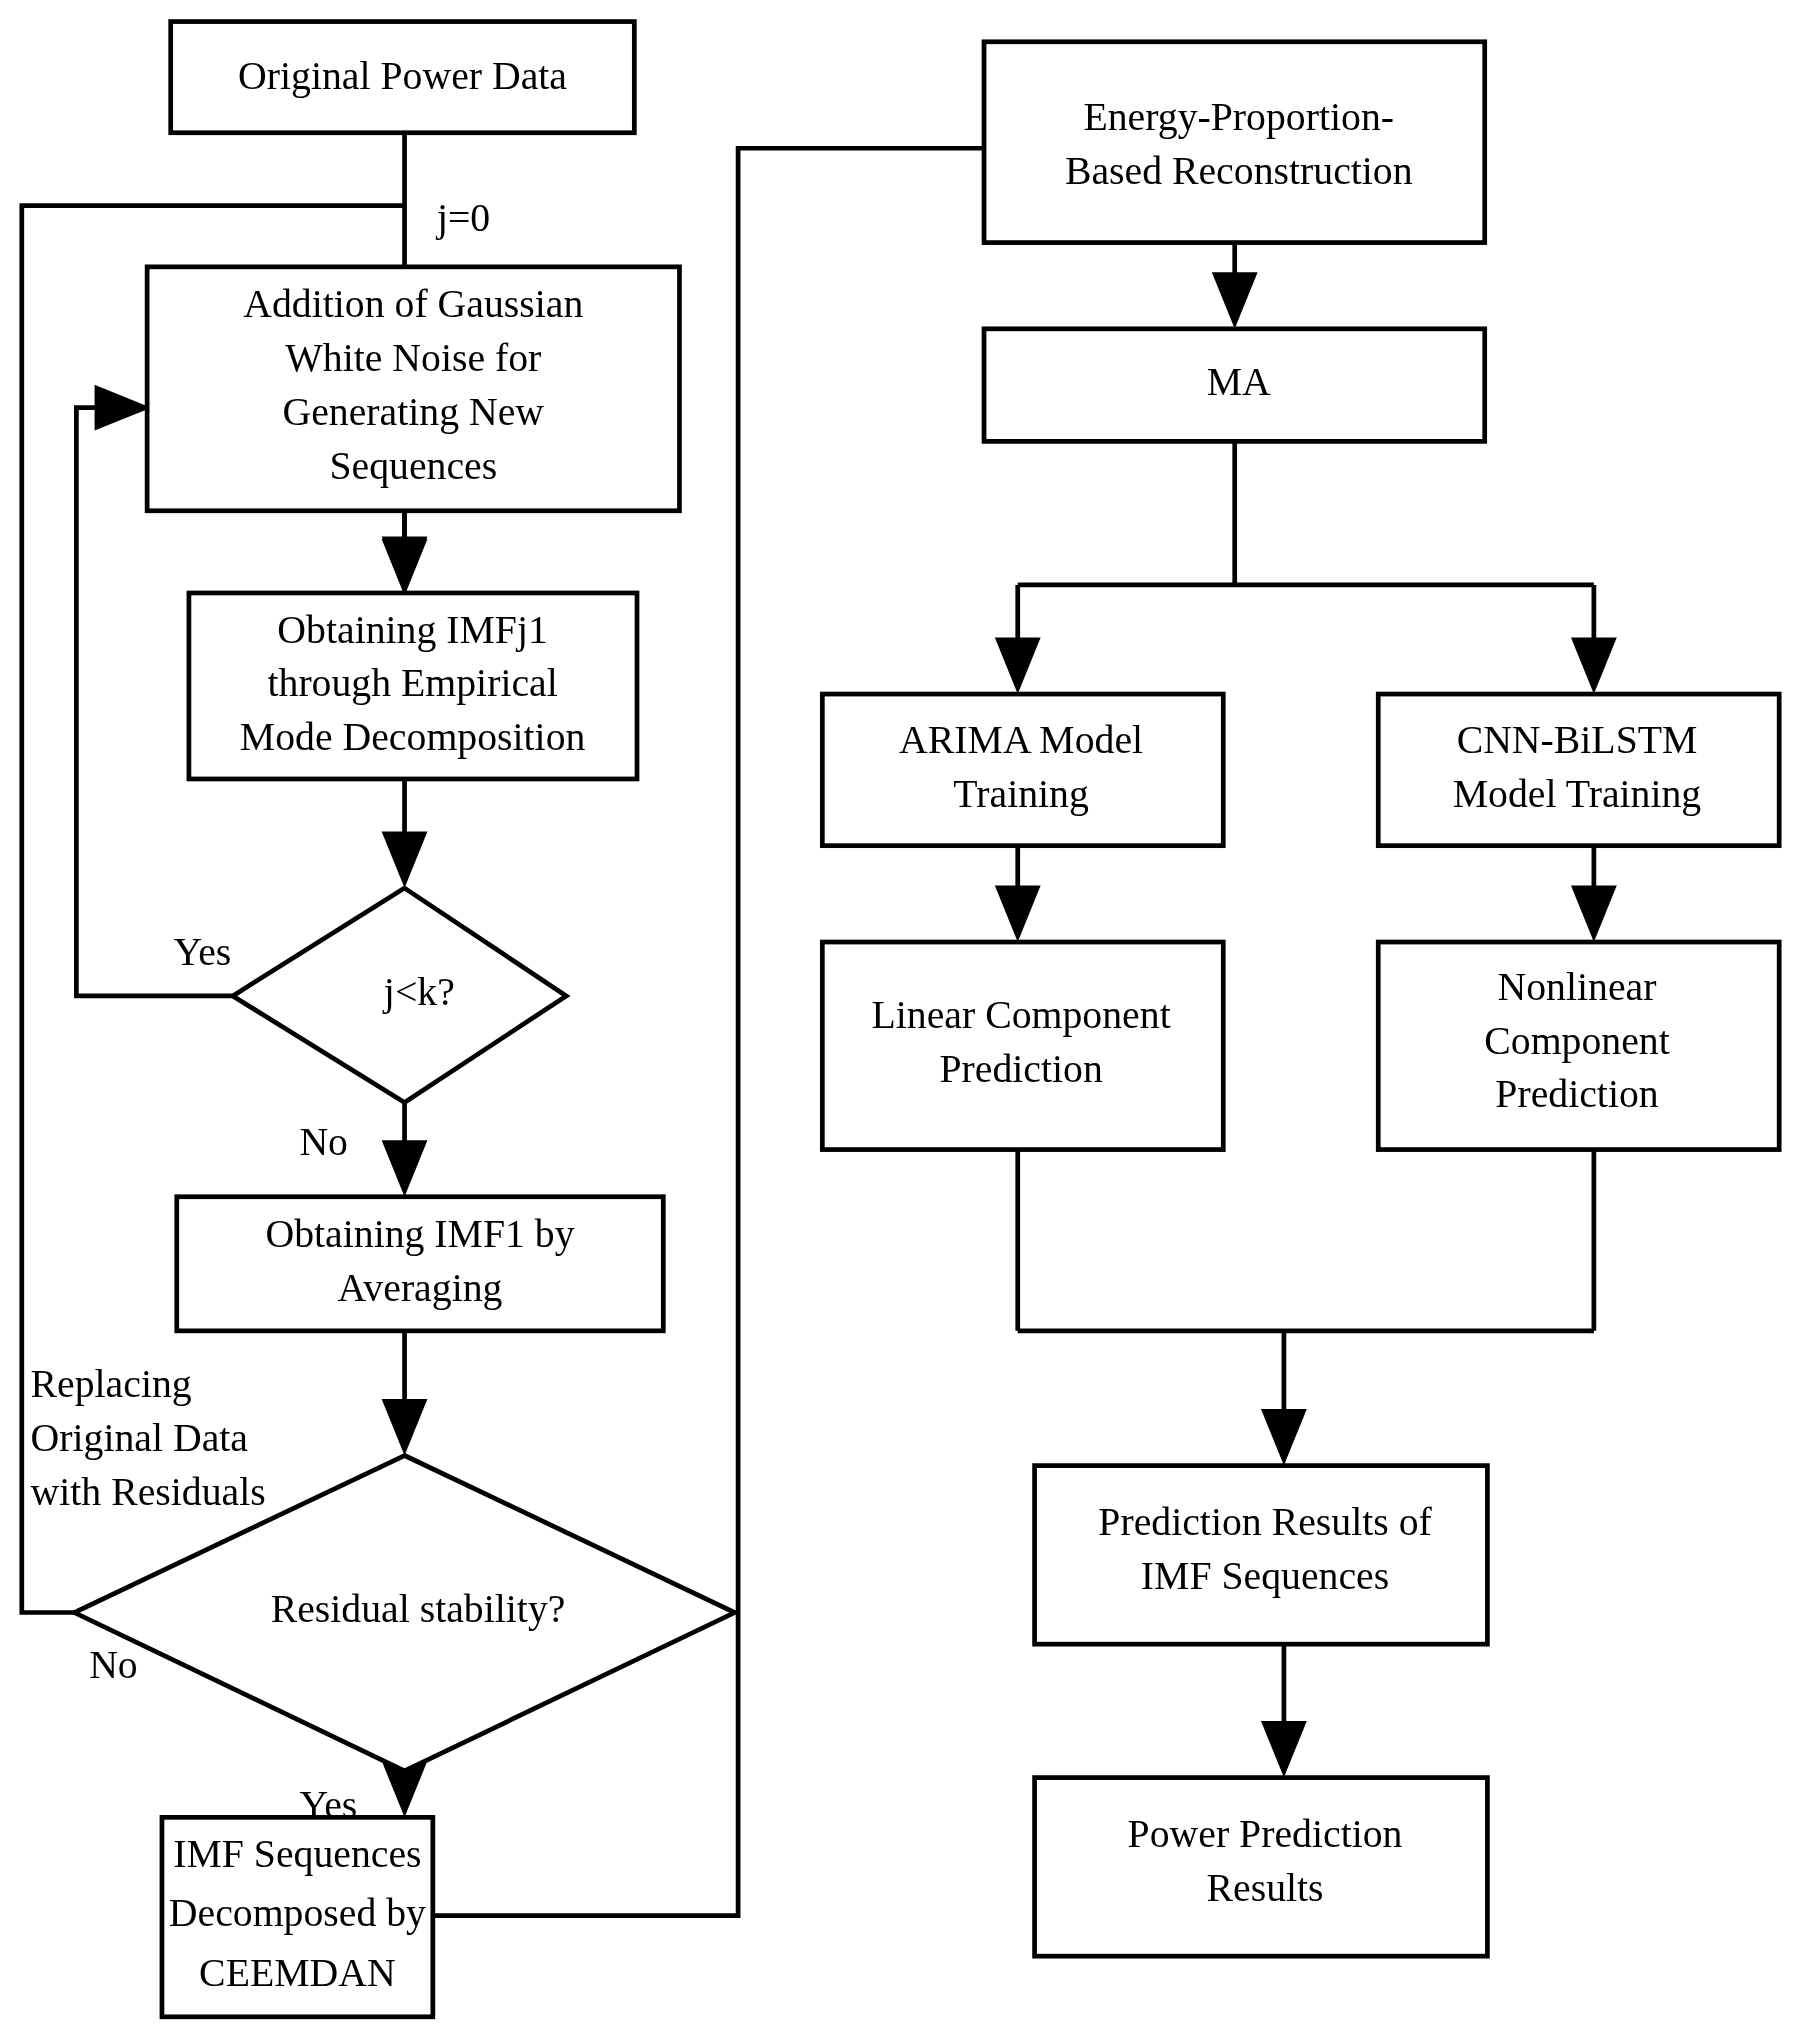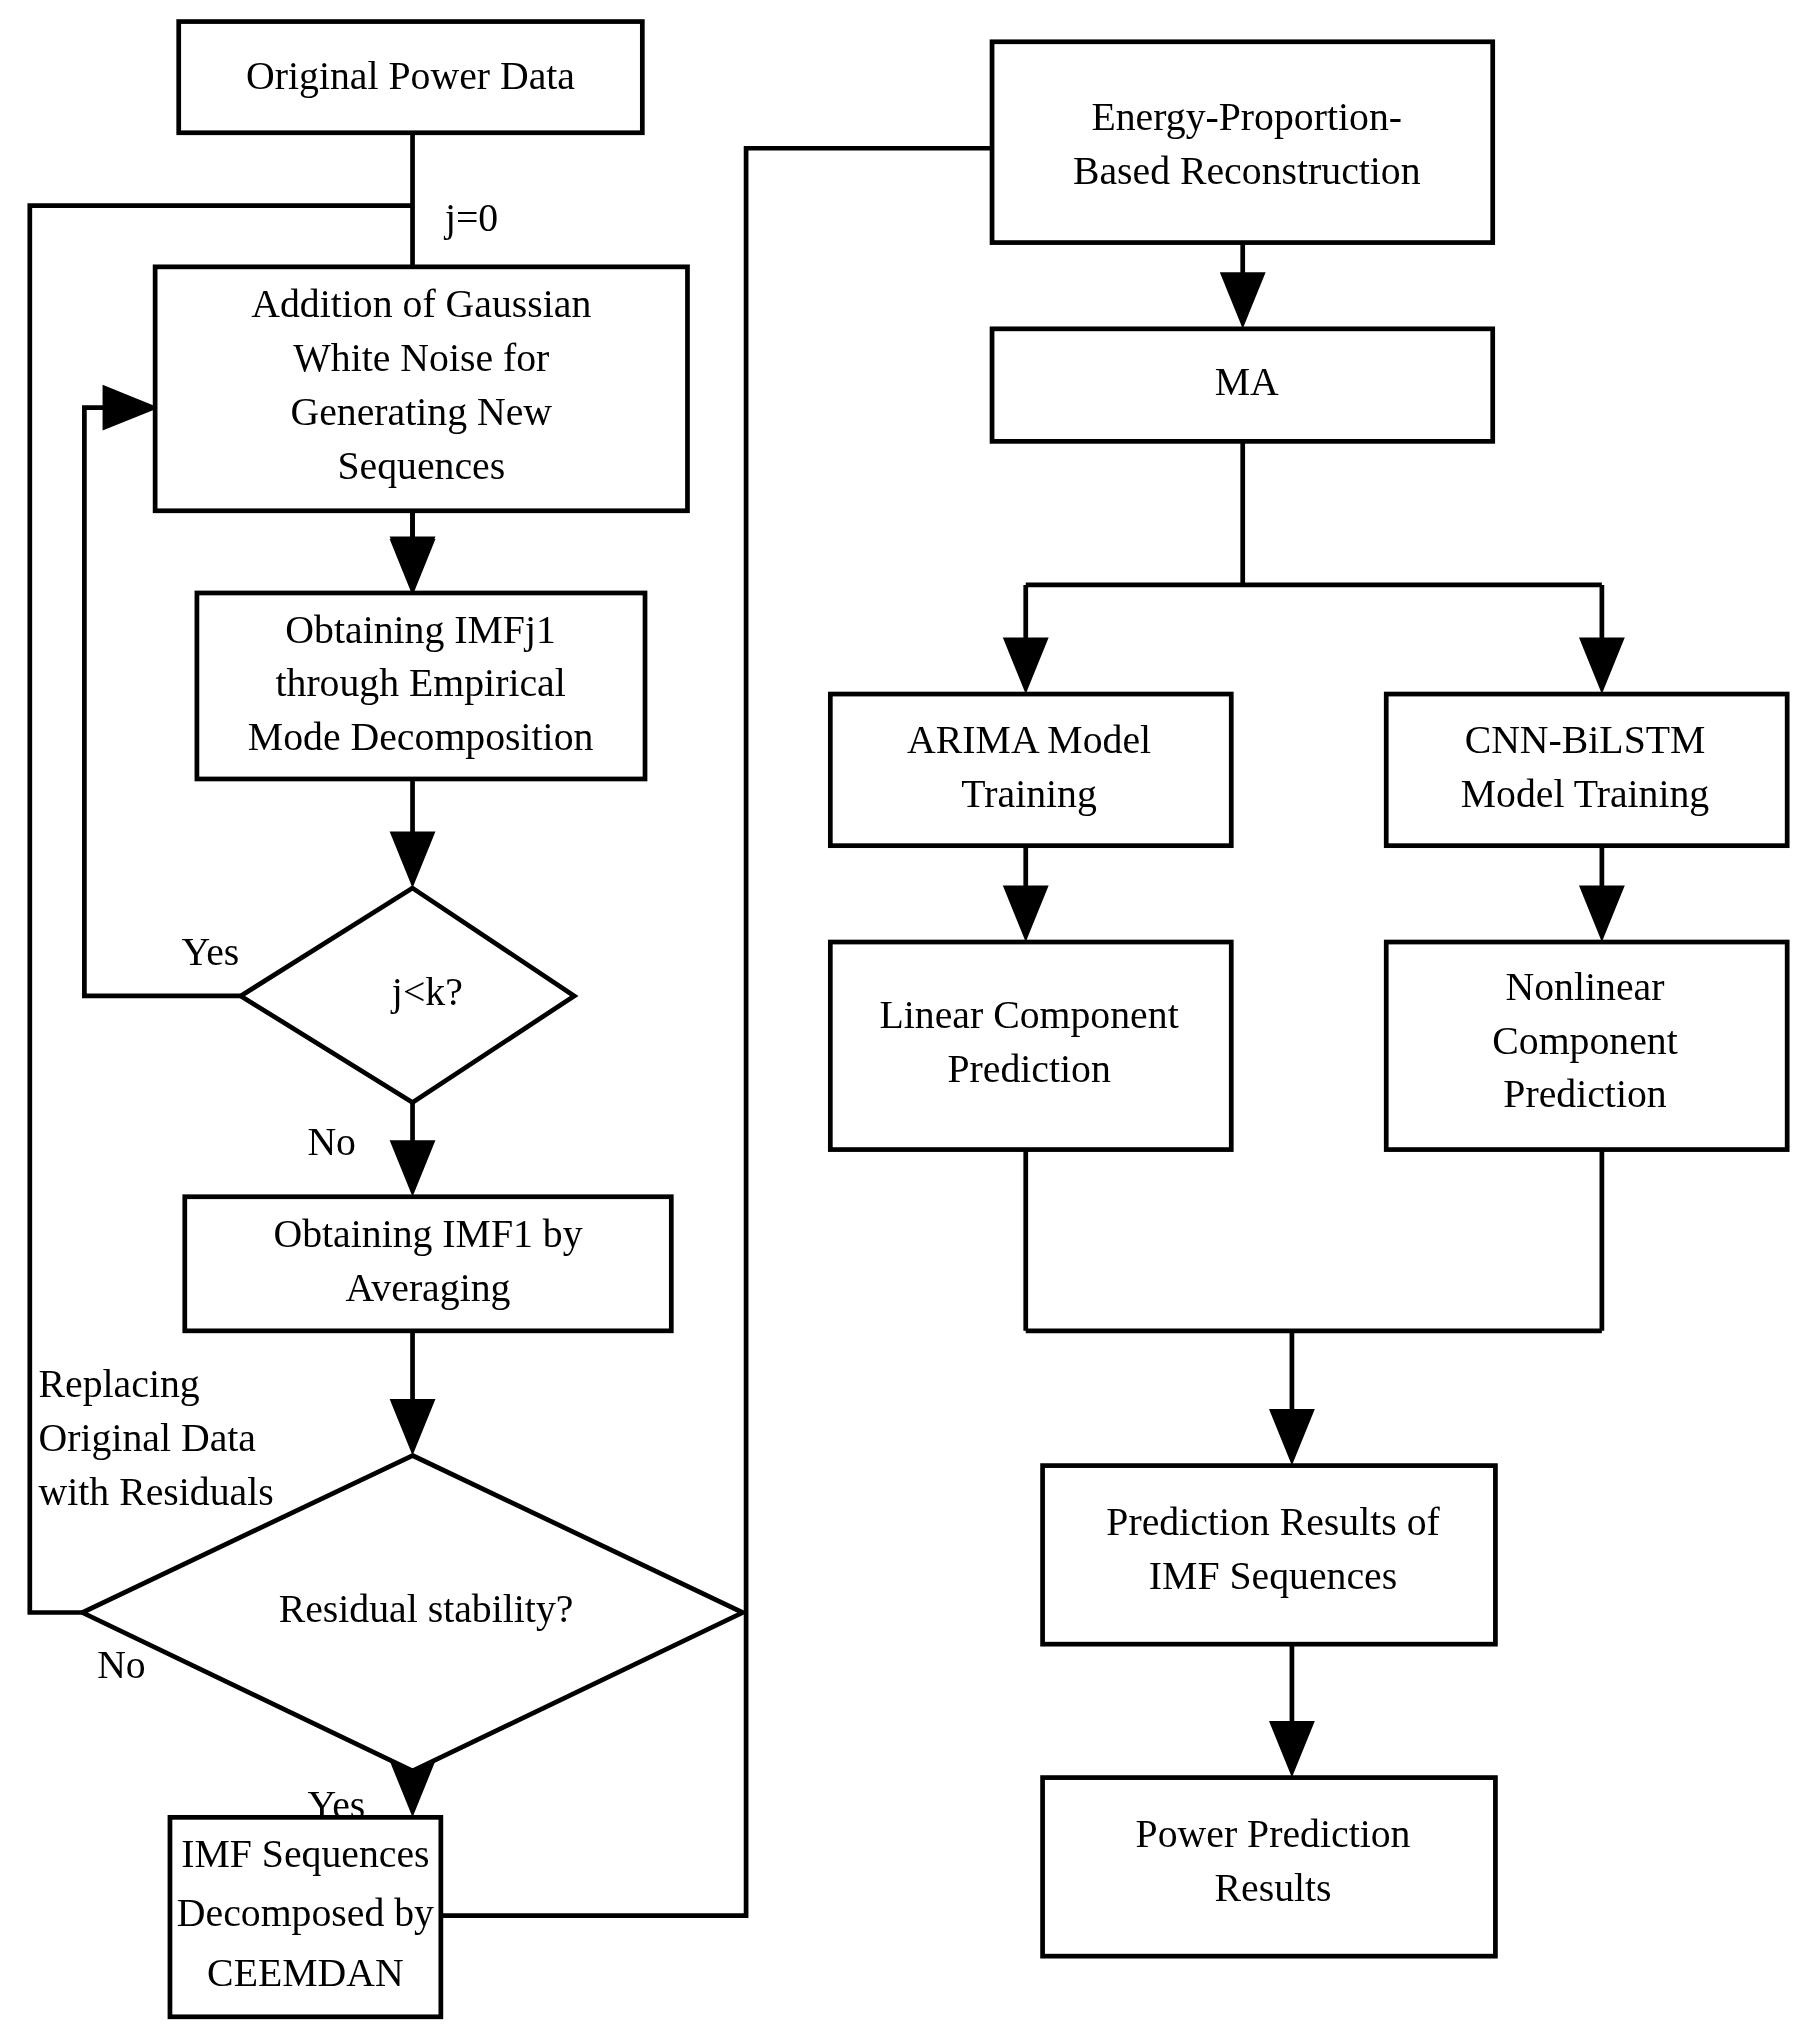--- a/index.html
+++ b/index.html
@@ -6,21 +6,20 @@
     margin: 0;
     padding: 0;
     background: #ffffff;
   }
   #flow-root {
     position: relative;
     width: 1779px;
     height: 2035px;
     background: #ffffff;
     font-family: "Liberation Serif", "DejaVu Serif", serif;
-    margin-left: 8px;
   }
   svg#flow-svg {
     position: absolute;
     top: 0;
     left: 0;
     width: 1803px;
     height: 2035px;
     display: block;
   }
   .node-box {

